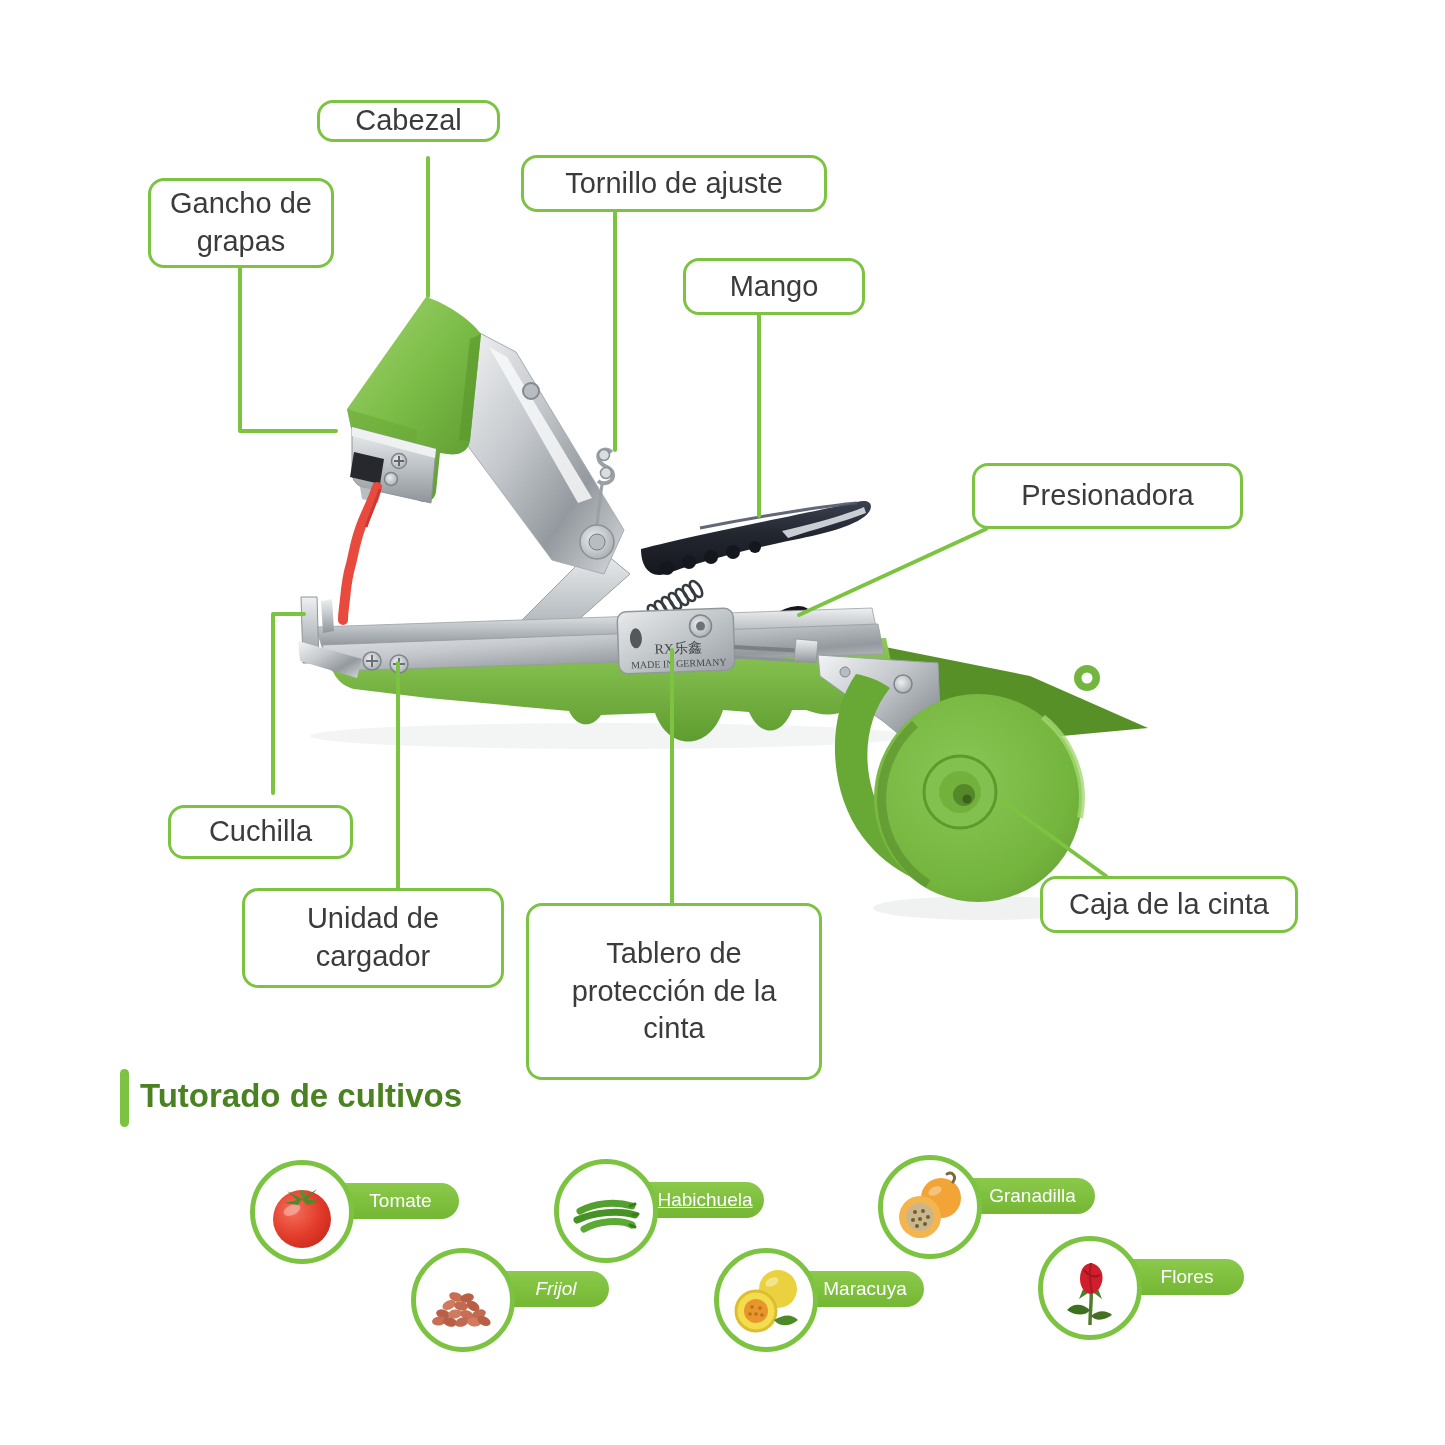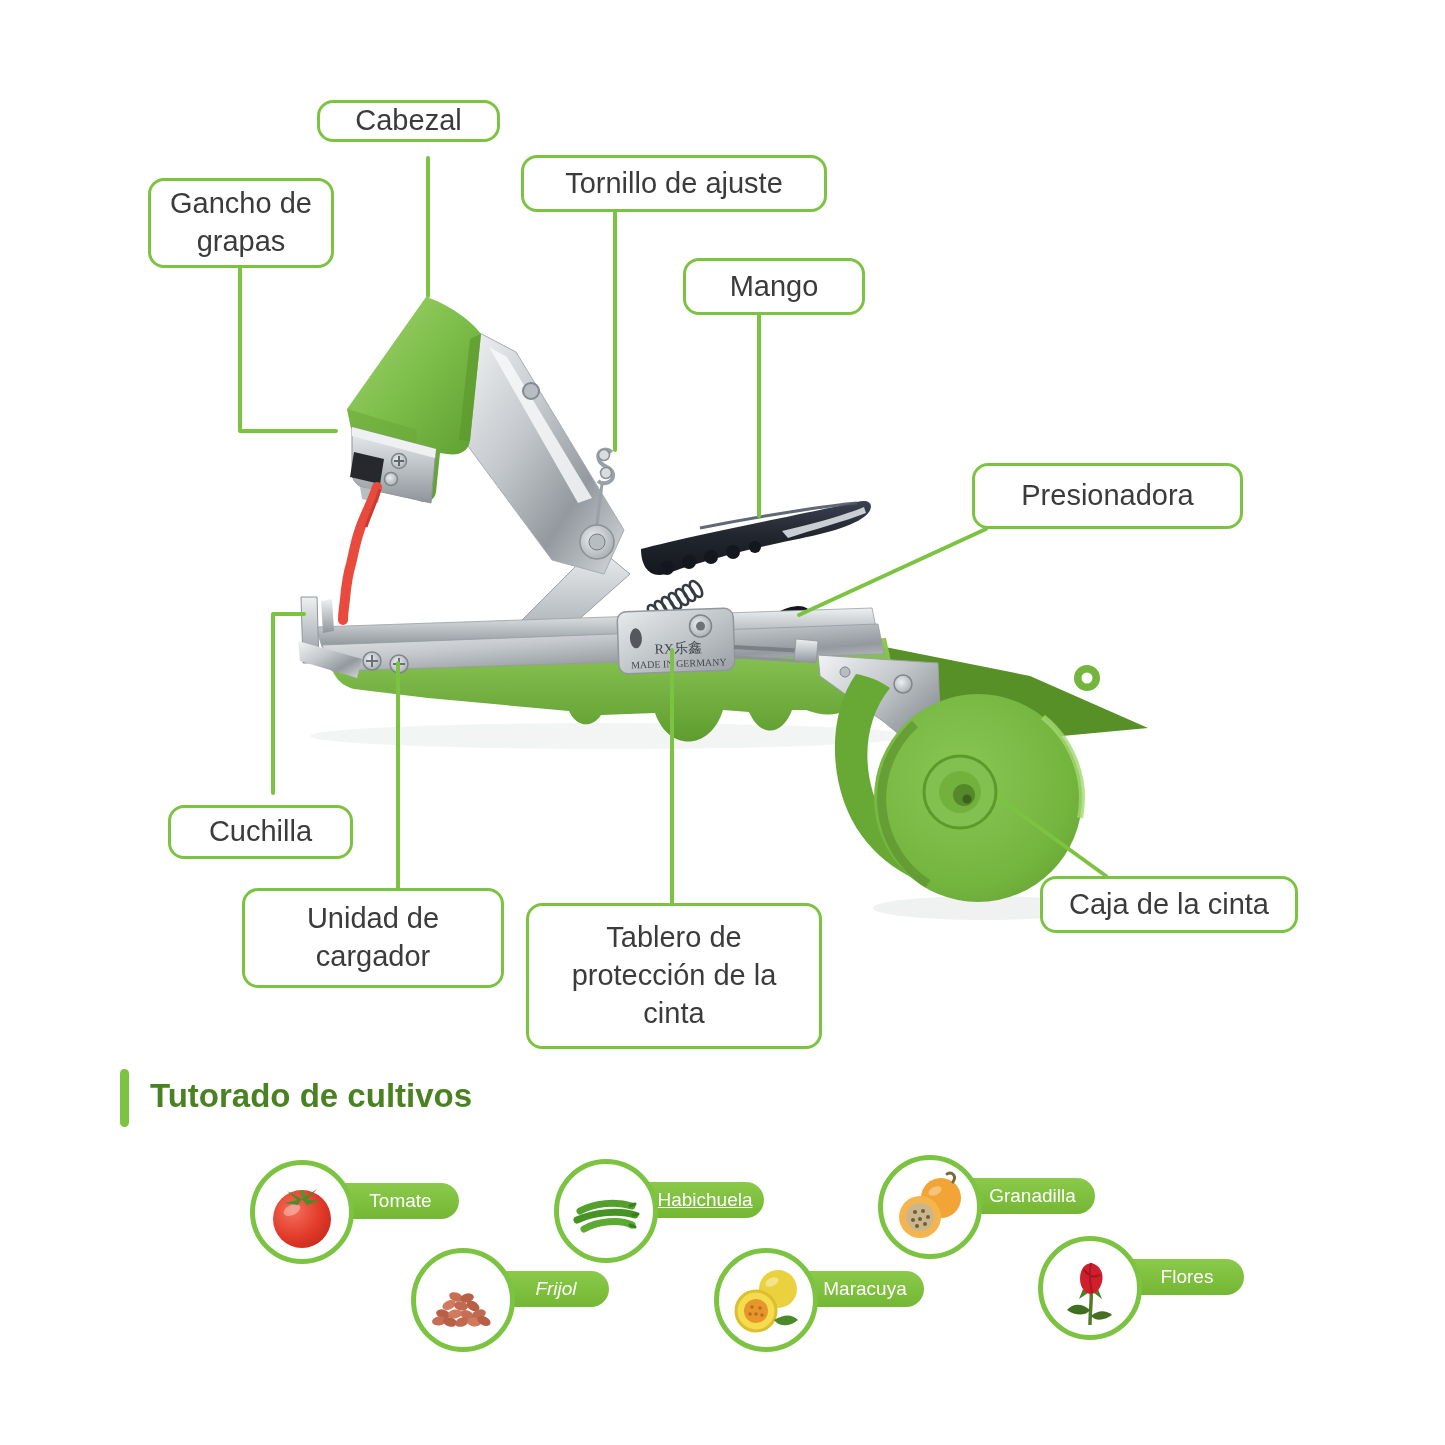--- a/index.html
+++ b/index.html
@@ -12,21 +12,21 @@
     position:absolute;box-sizing:border-box;z-index:3;
     background:#ffffff;border:3.5px solid #7cc342;border-radius:16px;
     display:flex;align-items:center;justify-content:center;text-align:center;
     color:#3b3b3b;font-size:29px;line-height:1.3;padding:6px 10px;
   }
   .section-title-bar{
     position:absolute;left:120px;top:1069px;width:9px;height:58px;
     border-radius:5px;background:#7cc342;z-index:3;
   }
   .section-title{
-    position:absolute;left:150px;top:1077px;z-index:3;
+    position:absolute;left:140px;top:1077px;z-index:3;
     font-size:33px;font-weight:bold;color:#4a8222;
   }
   .crop{position:absolute;width:104px;height:104px;z-index:3;}
   .crop-pill{
     position:absolute;left:12px;top:23px;height:36px;box-sizing:border-box;z-index:1;
     background:linear-gradient(#8bc94a,#74b734);border-radius:18px;
     color:#ffffff;font-size:19px;white-space:nowrap;
     display:flex;align-items:center;justify-content:center;
     padding-left:90px;padding-right:10px;
   }
@@ -209,21 +209,21 @@
   </g>
 </svg>
 
 <div class="part-label" style="left:317px;top:100px;width:183px;height:42px;">Cabezal</div>
 <div class="part-label" style="left:148px;top:178px;width:186px;height:90px;">Gancho de grapas</div>
 <div class="part-label" style="left:521px;top:155px;width:306px;height:57px;">Tornillo de ajuste</div>
 <div class="part-label" style="left:683px;top:258px;width:182px;height:57px;text-align:center;">Mango</div>
 <div class="part-label" style="left:972px;top:463px;width:271px;height:66px;">Presionadora</div>
 <div class="part-label" style="left:168px;top:793px;width:185px;height:54px;margin-top:12px;">Cuchilla</div>
 <div class="part-label" style="left:242px;top:888px;width:262px;height:100px;">Unidad de cargador</div>
-<div class="part-label" style="left:526px;top:903px;width:296px;height:146px;">Tablero de protección de la cinta</div>
+<div class="part-label" style="left:526px;top:903px;width:296px;height:177px;">Tablero de protección de la cinta</div>
 <div class="part-label" style="left:1040px;top:876px;width:258px;height:57px;">Caja de la cinta</div>
 
 <div class="section-title-bar"></div>
 <div class="section-title">Tutorado de cultivos</div>
 
 <div class="crop" style="left:250px;top:1160px;">
   <div class="crop-pill" style="width:197px;">
       <span>Tomate</span>
     </div>
   <div class="crop-circle">

